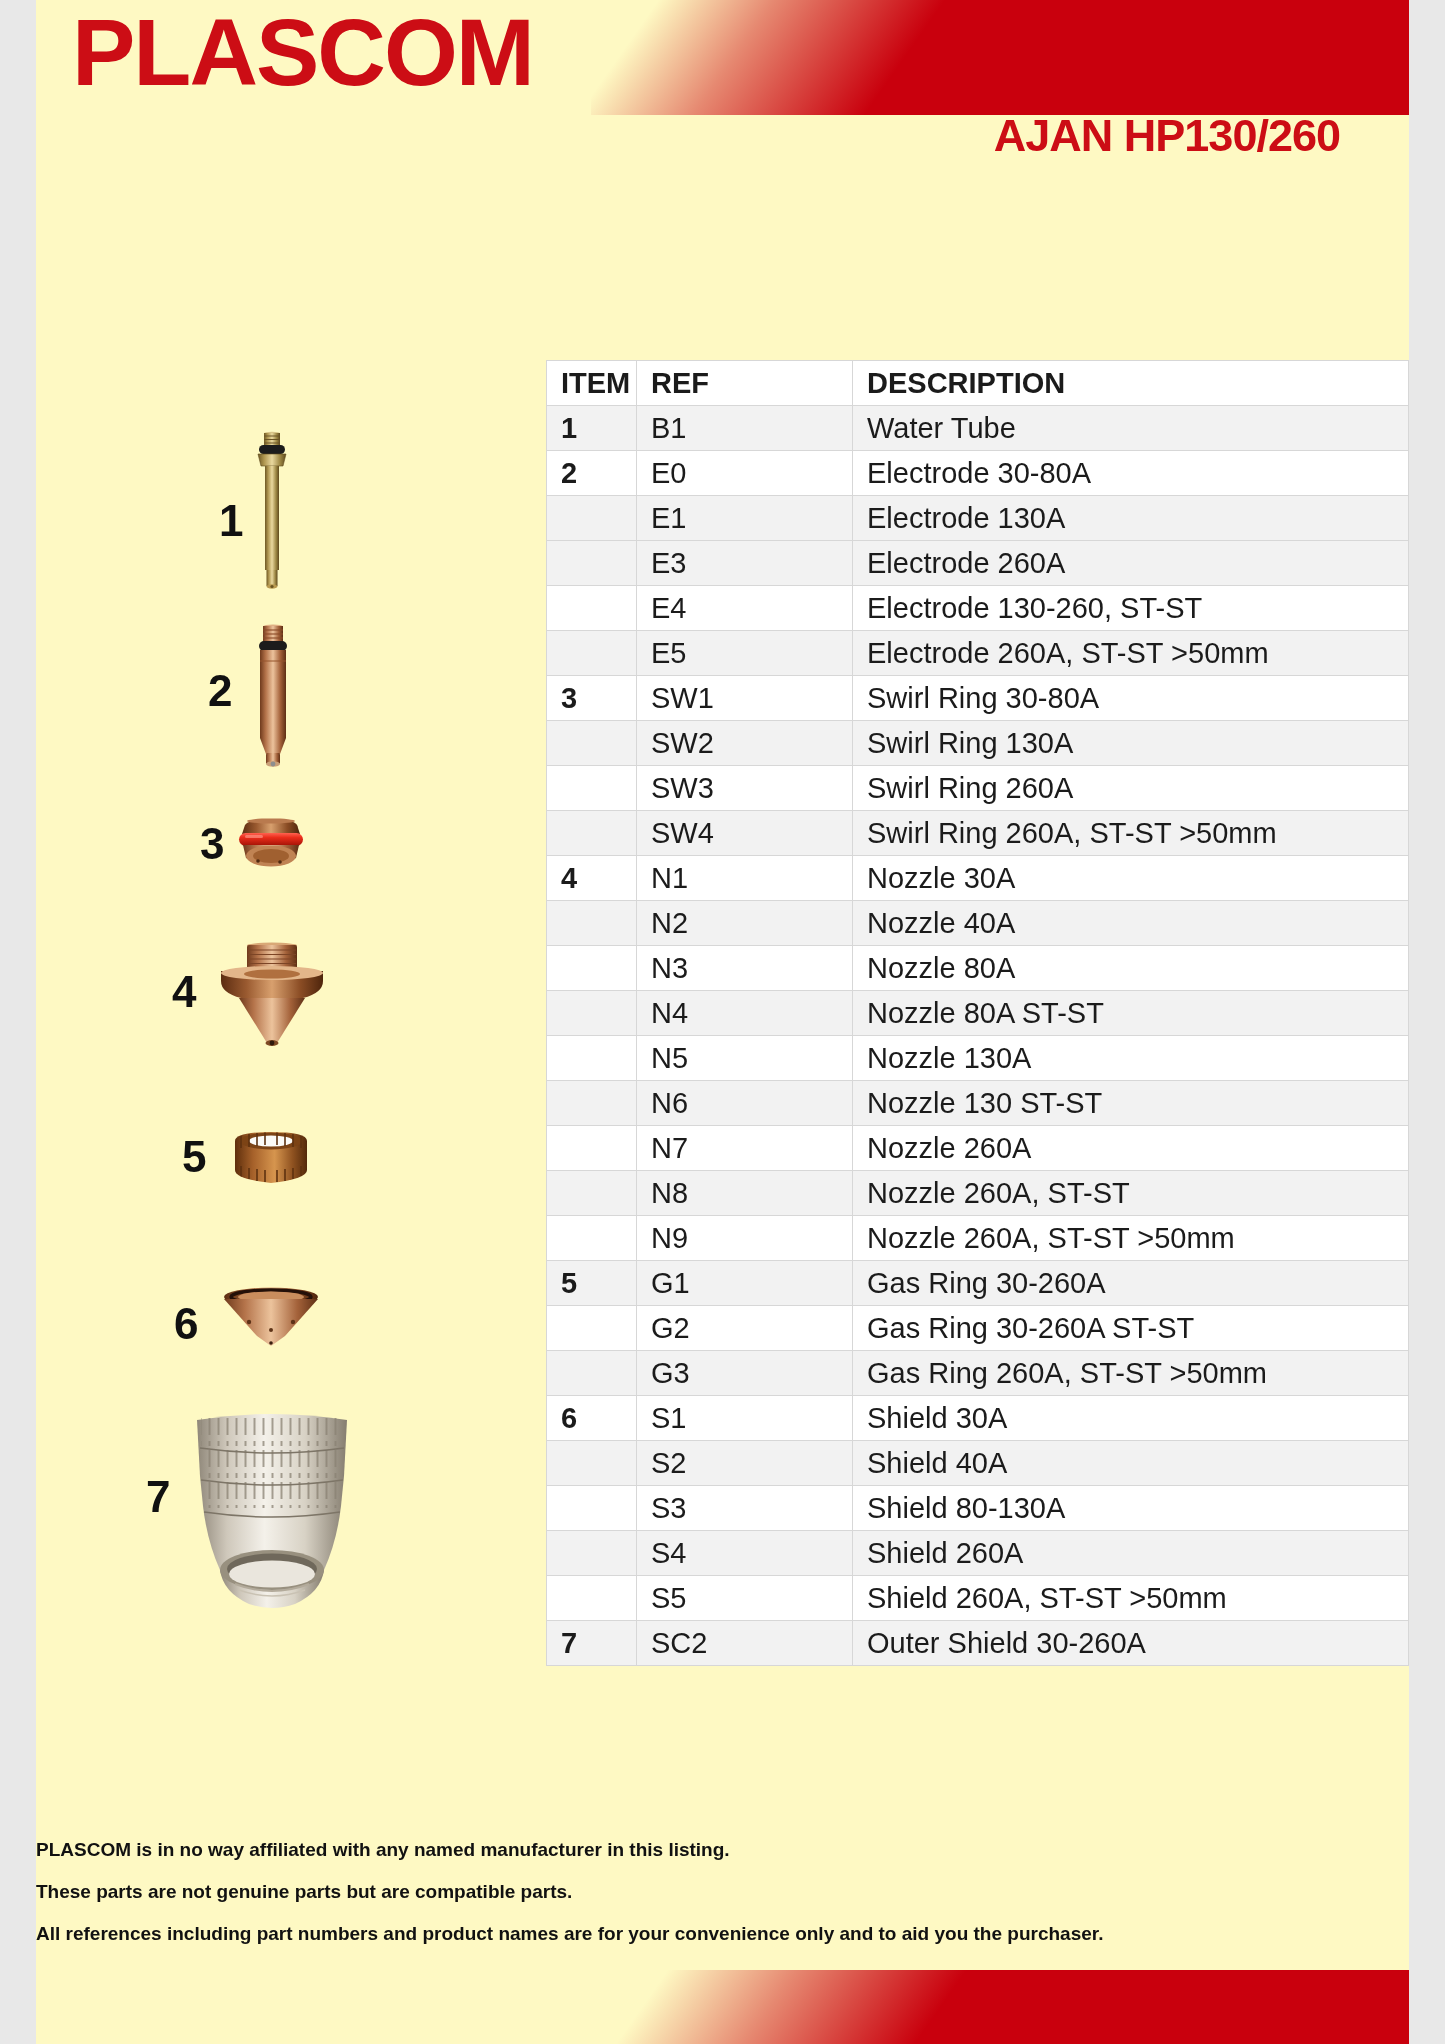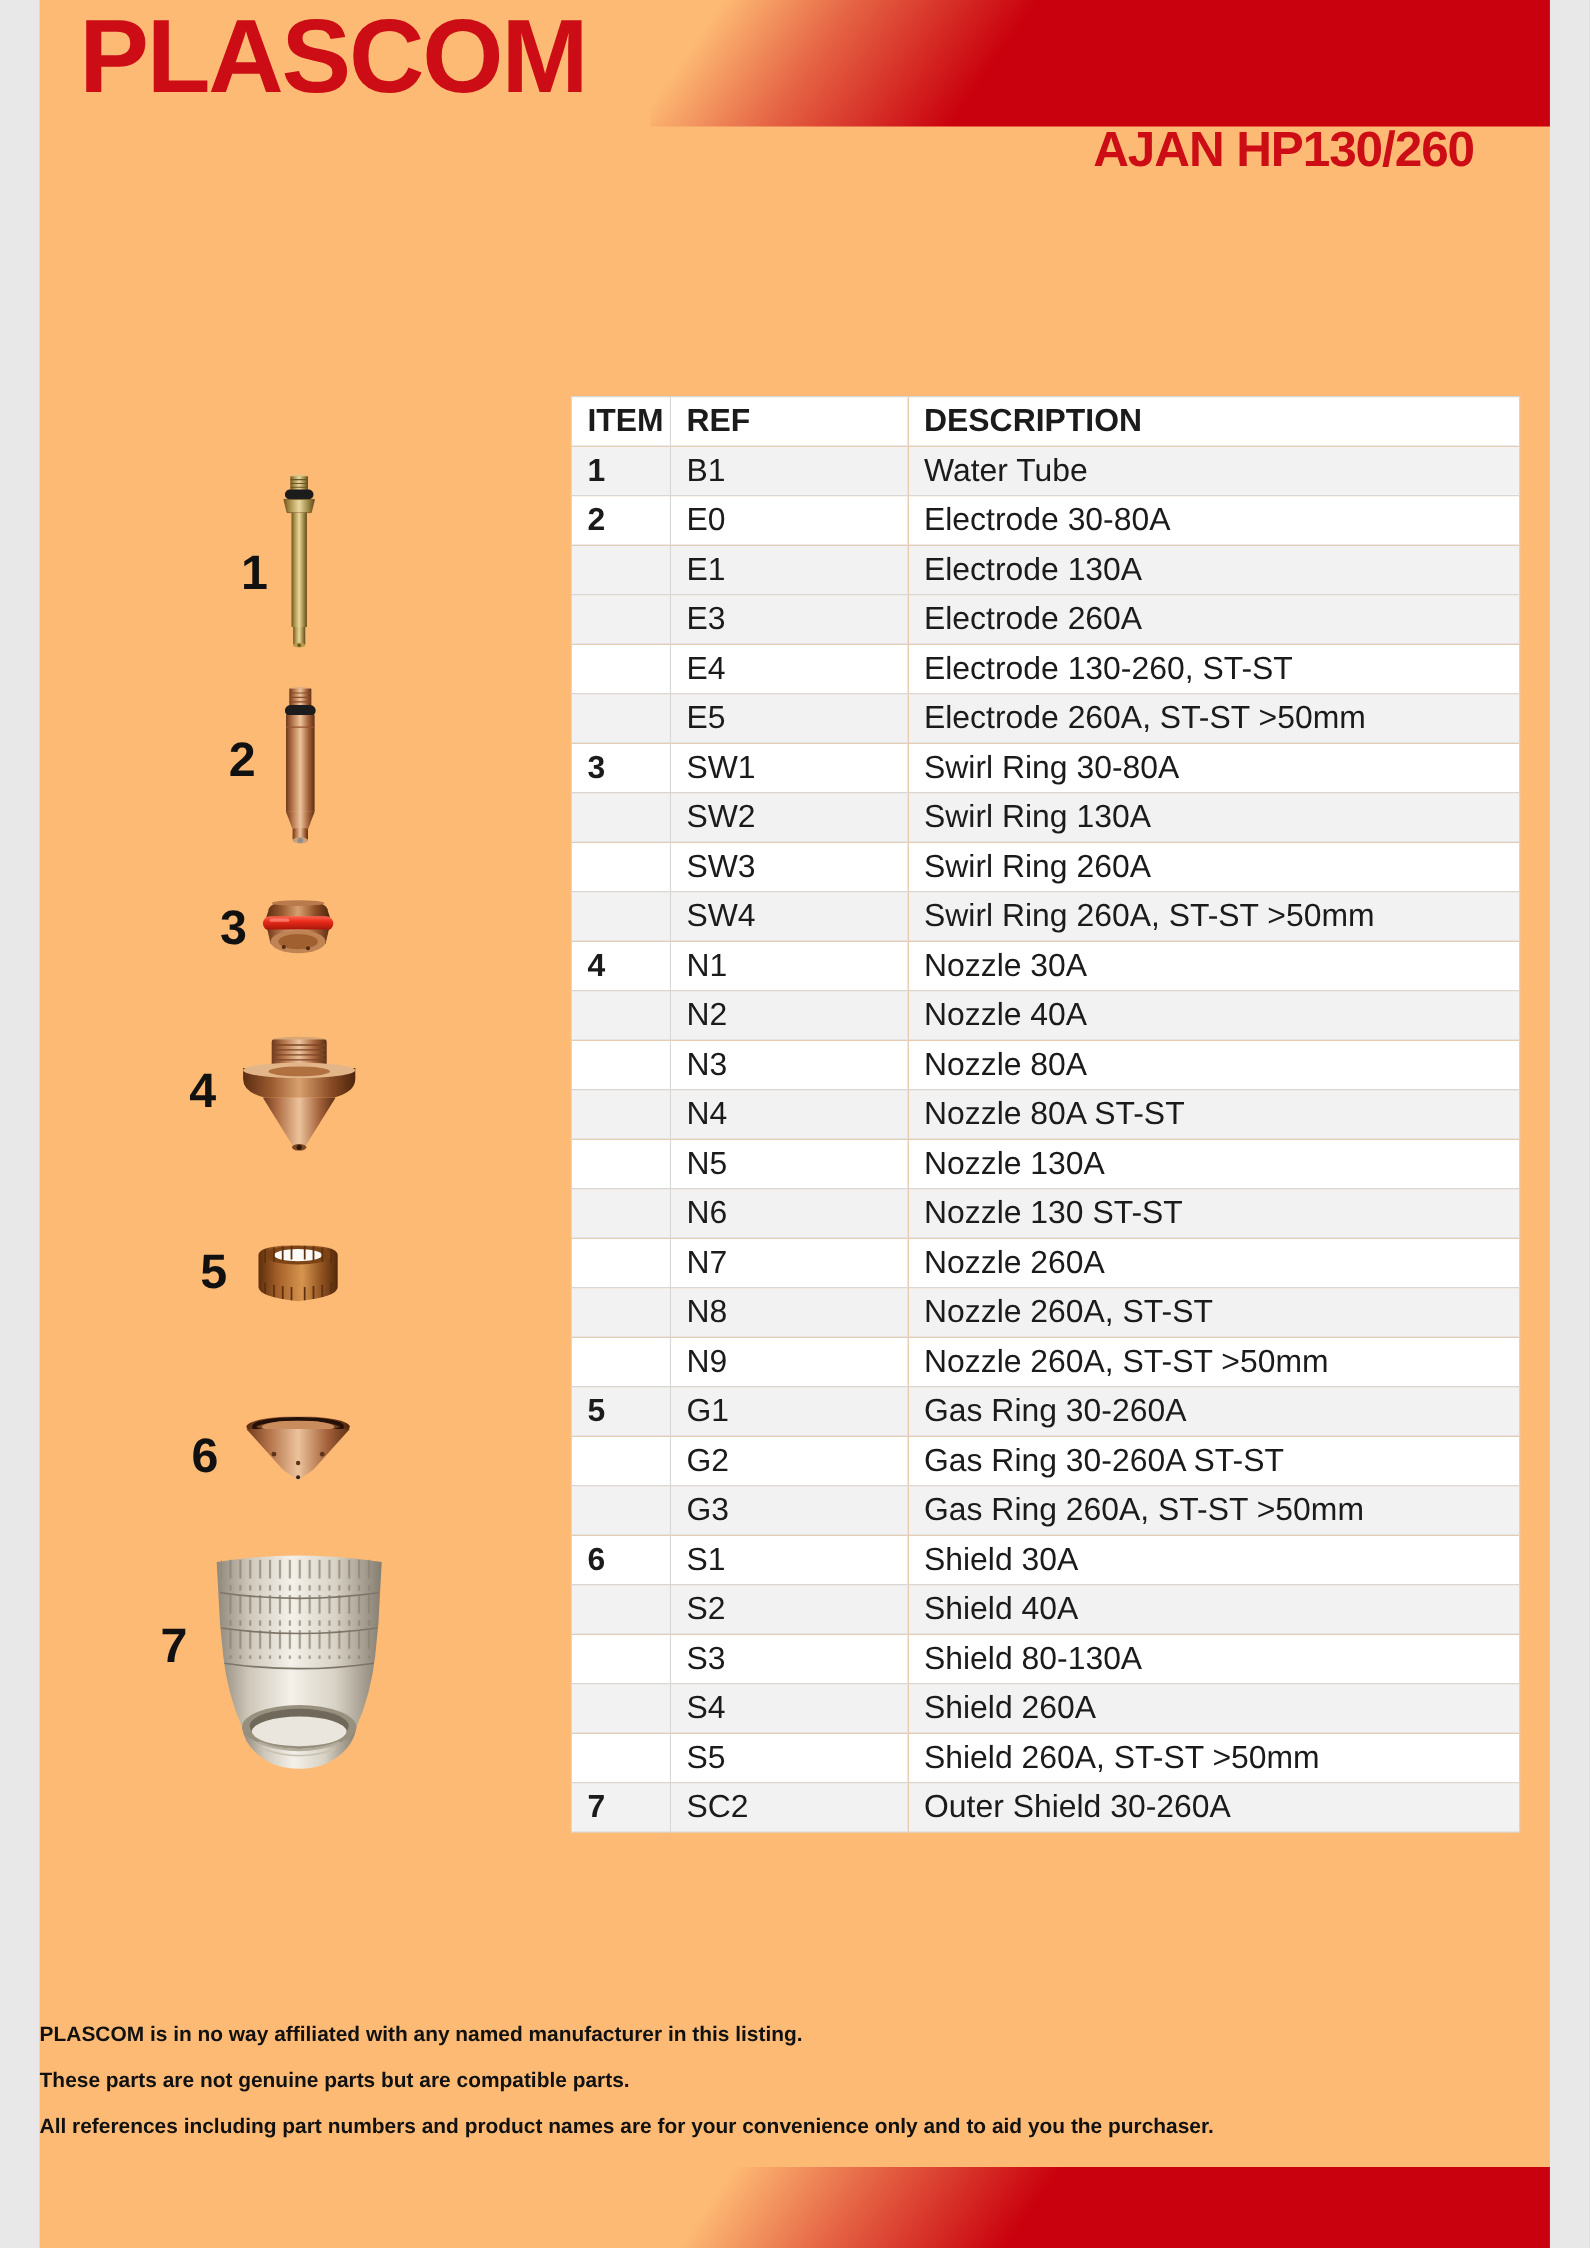--- a/index.html
+++ b/index.html
@@ -1,18 +1,18 @@
 <!DOCTYPE html>
 <html><head>
 <meta charset="utf-8">
 <style>
   html,body{margin:0;padding:0;background:#e8e8e8;}
   .page{
     position:relative;width:1373px;height:2044px;margin:0 auto;
-    background:#fdba74;overflow:hidden;
+    background:#fef9c3;overflow:hidden;
     font-family:"Liberation Sans","DejaVu Sans",sans-serif;
     color:#1b1b1b;
   }
   
   .band-top{
     position:absolute;left:555px;top:0;width:890px;height:115px;
     background:linear-gradient(125deg, rgba(201,0,13,0) 55px, rgba(201,0,13,.45) 150px, #c9000d 290px);
   }
   .band-bottom{
     position:absolute;left:540px;top:1970px;width:905px;height:74px;
@@ -28,21 +28,21 @@
     font-size:45px;font-weight:bold;line-height:1;color:#cc0d15;
     letter-spacing:-1px;
   }
   
   .part-figure{position:absolute;}
   .part-label{
     position:absolute;font-size:44px;font-weight:bold;color:#111;line-height:44px;
   }
   
   .parts-table{
-    position:absolute;left:483px;top:360px;width:862px;
+    position:absolute;left:510px;top:360px;width:862px;
     border-collapse:collapse;table-layout:fixed;
     font-size:29px;
     border-radius:20px;
   }
   .parts-table col.c-item{width:90px;}
   .parts-table col.c-ref{width:216px;}
   .parts-table col.c-desc{width:556px;}
   .parts-table th,.parts-table td{
     height:45px;box-sizing:border-box;
     border:1.5px solid #d7d7d7;

